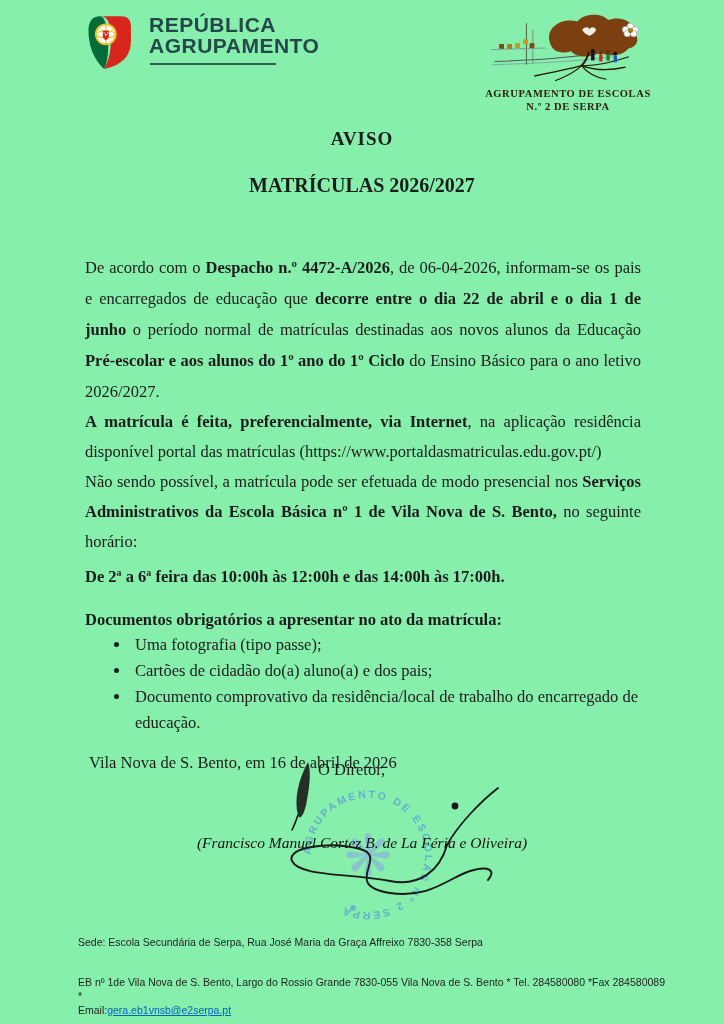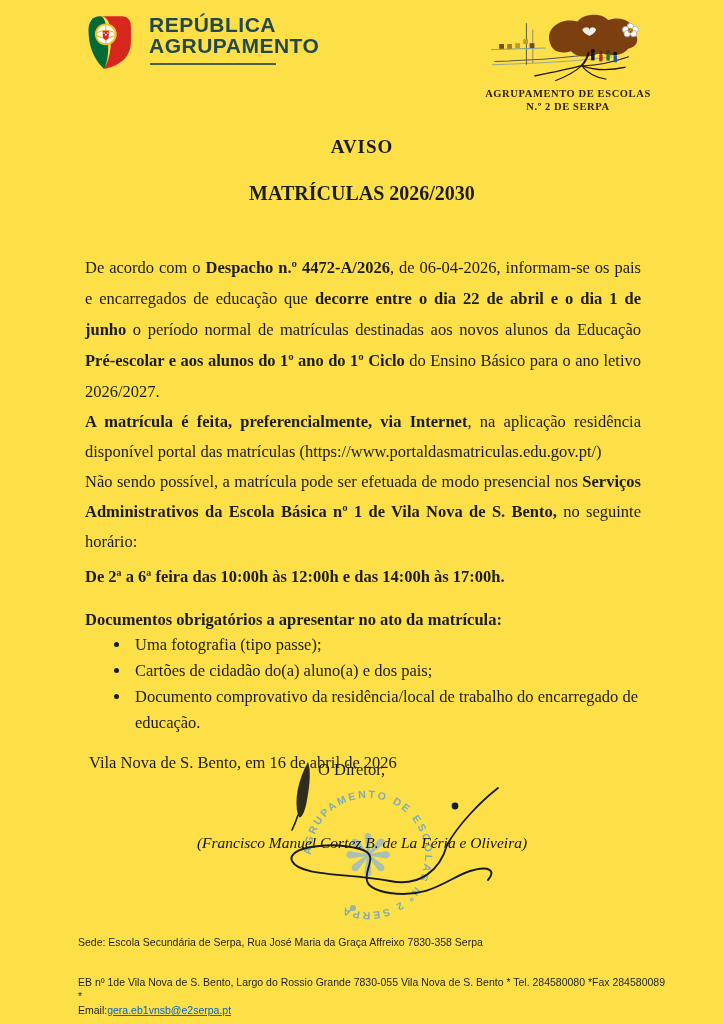--- a/index.html
+++ b/index.html
@@ -1,32 +1,32 @@
 <!DOCTYPE html>
 <html lang="pt"><head>
 <meta charset="utf-8">
 <style>
   html,body{margin:0;padding:0;background:#ffffff;}
-  .page{position:relative;width:724px;height:1024px;background:#fde047;overflow:hidden;
+  .page{position:relative;width:724px;height:1024px;background:#86efac;overflow:hidden;
         font-family:"Liberation Serif",serif;color:#1c1c1c;}
 
   
   .gov-logo{position:absolute;left:85px;top:12px;display:flex;gap:12px;}
   .gov-text{padding-top:2px;}
   .gov-title{font-family:"Liberation Sans",sans-serif;font-weight:bold;
              font-size:21px;line-height:21px;color:#24484a;letter-spacing:.5px;}
   .gov-divider{width:126px;height:2px;background:#24484a;margin:7px 0 6px 1px;opacity:.85;}
   .gov-sub{font-family:"Liberation Sans",sans-serif;font-weight:bold;
            font-size:11.5px;line-height:13.5px;color:#24484a;letter-spacing:.3px;}
   .school-logo{position:absolute;left:468px;top:12px;width:200px;text-align:center;}
   .school-name{font-size:10.5px;font-weight:bold;color:#2f2012;line-height:12.5px;letter-spacing:.6px;}
 
   
   .titles{position:absolute;left:0;top:128px;width:724px;text-align:center;}
-  .titles h1{margin:8px;font-size:19px;letter-spacing:1px;}
+  .titles h1{margin:0;font-size:19px;letter-spacing:1px;}
   .titles h2{margin:24px 0 0;font-size:20px;}
   .titles h3{margin:24px 0 0;font-size:18px;}
 
   
   .body{position:absolute;left:85px;top:252px;width:556px;font-size:16.5px;}
   .para{margin:0;text-align:justify;line-height:31px;}
   .para.tight{line-height:30px;}
   .para.schedule{margin-top:4px;font-weight:bold;text-align:left;}
   .doc-heading{margin:18px 0 0;font-weight:bold;font-size:16.5px;}
   ul.docs{margin:2px 0 0;padding-left:46px;}
@@ -116,21 +116,21 @@
       </g>
     </svg>
     <div class="school-name">
       <div>AGRUPAMENTO DE ESCOLAS</div>
       <div>N.º 2 DE SERPA</div>
     </div>
   </div>
 
   <div class="titles">
     <h1>AVISO</h1>
-    <h2>MATRÍCULAS 2026/2030</h2>
+    <h2>MATRÍCULAS 2026/2027</h2>
   </div>
 
   <main class="body">
     <div id="paragraphs">
         <p class="para"><span>De acordo com o </span><b>Despacho n.º 4472-A/2026</b><span>, de 06-04-2026, informam-se os pais e encarregados de educação que </span><b>decorre entre o dia 22 de abril e o dia 1 de junho</b><span> o período normal de matrículas destinadas aos novos alunos da Educação </span><b>Pré-escolar e aos alunos do 1º ano do 1º Ciclo</b><span> do Ensino Básico para o ano letivo 2026/2027.</span></p>
         <p class="para tight"><b> A matrícula é feita, preferencialmente, via Internet</b><span>, na aplicação residência disponível portal das matrículas (https://www.portaldasmatriculas.edu.gov.pt/)</span></p>
         <p class="para tight"><span>Não sendo possível, a matrícula pode ser efetuada de modo presencial nos </span><b>Serviços Administrativos da Escola Básica nº 1 de Vila Nova de S. Bento,</b><span> no seguinte horário:</span></p>
         <p class="para schedule"><b>De 2ª a 6ª feira das 10:00h às 12:00h e das 14:00h às 17:00h.</b></p>
       </div>
     <p class="doc-heading">Documentos obrigatórios a apresentar no ato da matrícula:</p>

